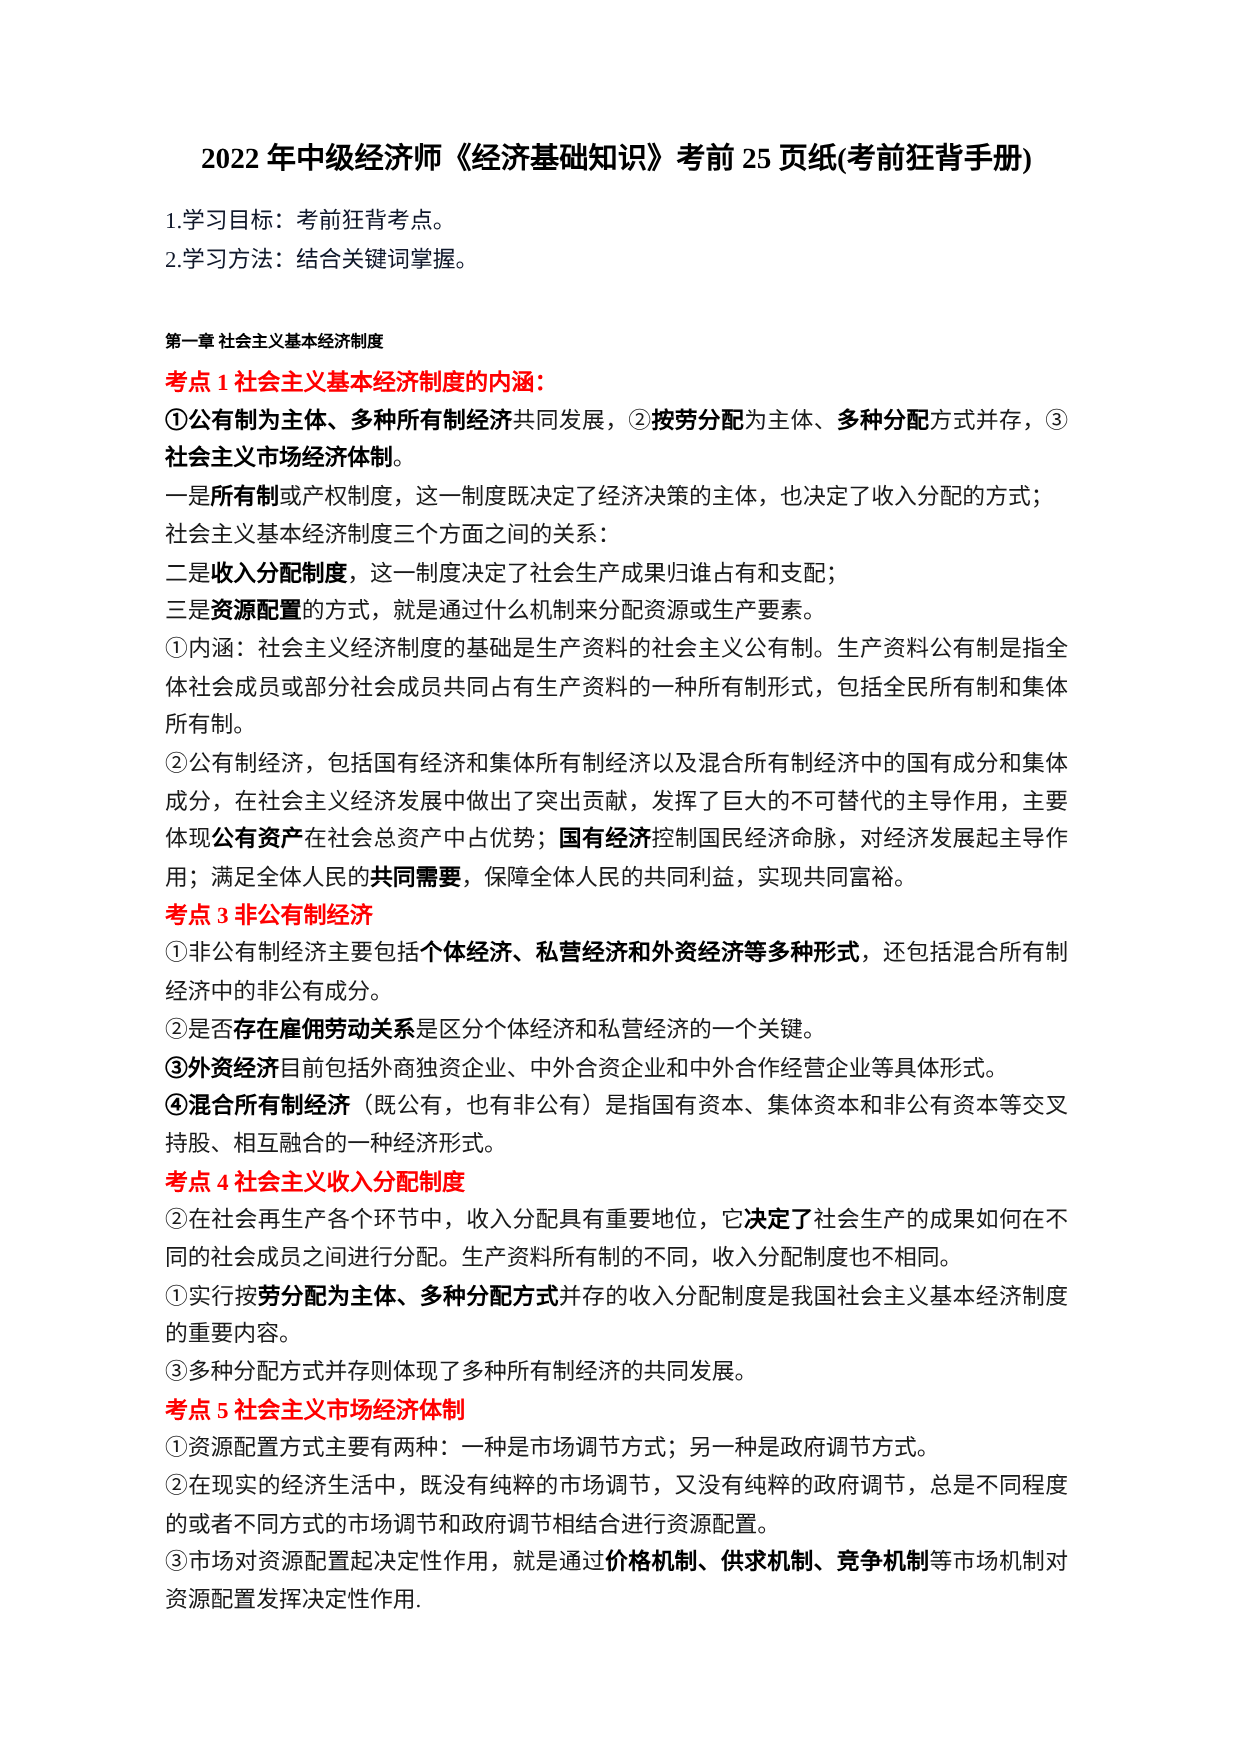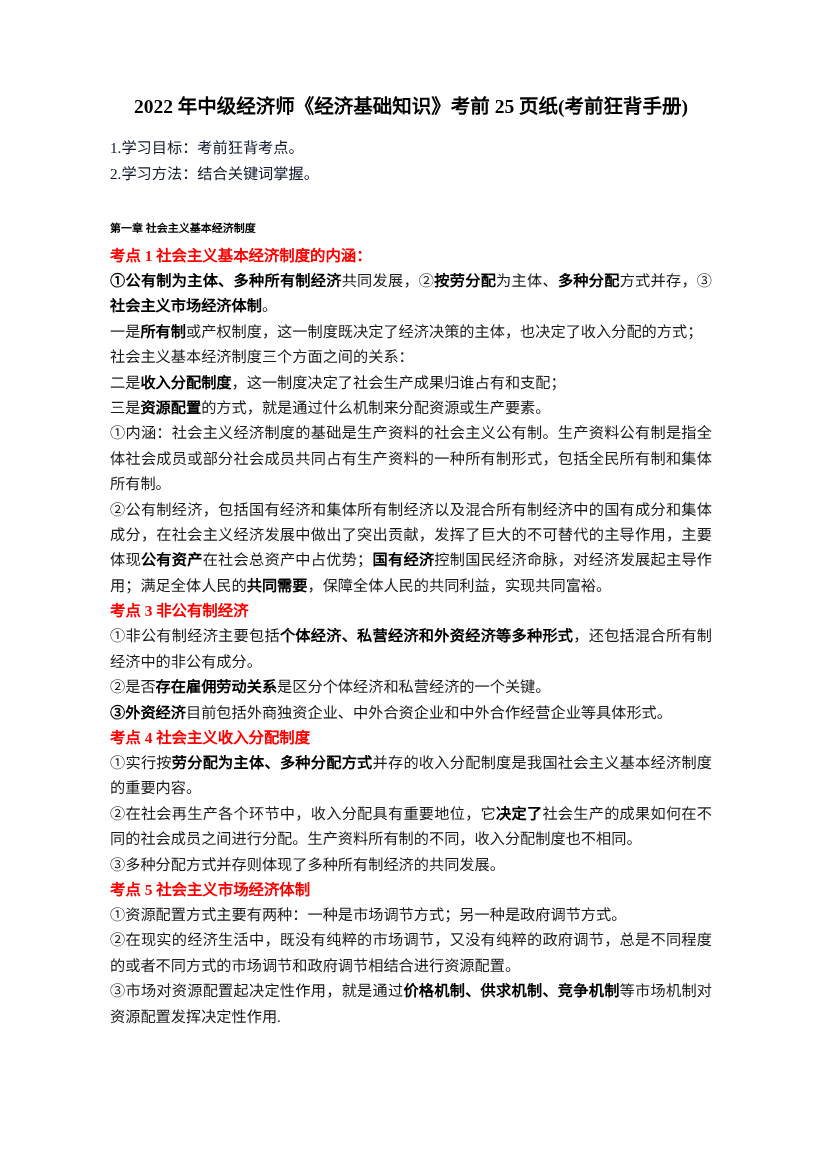--- a/index.html
+++ b/index.html
@@ -115,25 +115,26 @@
         </div>
         <div class="section">
           <p class="para"><span>①内涵：社会主义经济制度的基础是生产资料的社会主义公有制。生产资料公有制是指全体社会成员或部分社会成员共同占有生产资料的一种所有制形式，包括全民所有制和集体所有制。</span></p>
           <p class="para"><span>②公有制经济，包括国有经济和集体所有制经济以及混合所有制经济中的国有成分和集体成分，在社会主义经济发展中做出了突出贡献，发挥了巨大的不可替代的主导作用，主要体现</span><b>公有资产</b><span>在社会总资产中占优势；</span><b>国有经济</b><span>控制国民经济命脉，对经济发展起主导作用；满足全体人民的</span><b>共同需要</b><span>，保障全体人民的共同利益，实现共同富裕。</span></p>
         </div>
         <div class="section">
           <div class="kd-heading">考点 3  非公有制经济</div>
           <p class="para"><span>①非公有制经济主要包括</span><b>个体经济、私营经济和外资经济等多种形式</b><span>，还包括混合所有制经济中的非公有成分。</span></p>
           <p class="para"><span>②是否</span><b>存在雇佣劳动关系</b><span>是区分个体经济和私营经济的一个关键。</span></p>
           <p class="para"><b>③外资经济</b><span>目前包括外商独资企业、中外合资企业和中外合作经营企业等具体形式。</span></p>
+          <p class="para"><b>④混合所有制经济</b><span>（既公有，也有非公有）是指国有资本、集体资本和非公有资本等交叉持股、相互融合的一种经济形式。</span></p>
         </div>
         <div class="section">
           <div class="kd-heading">考点 4  社会主义收入分配制度</div>
+          <p class="para"><span>②在社会再生产各个环节中，收入分配具有重要地位，它</span><b>决定了</b><span>社会生产的成果如何在不同的社会成员之间进行分配。生产资料所有制的不同，收入分配制度也不相同。</span></p>
           <p class="para"><span>①实行按</span><b>劳分配为主体、多种分配方式</b><span>并存的收入分配制度是我国社会主义基本经济制度的重要内容。</span></p>
-          <p class="para"><span>②在社会再生产各个环节中，收入分配具有重要地位，它</span><b>决定了</b><span>社会生产的成果如何在不同的社会成员之间进行分配。生产资料所有制的不同，收入分配制度也不相同。</span></p>
           <p class="para"><span>③多种分配方式并存则体现了多种所有制经济的共同发展。</span></p>
         </div>
         <div class="section">
           <div class="kd-heading">考点 5  社会主义市场经济体制</div>
           <p class="para"><span>①资源配置方式主要有两种：一种是市场调节方式；另一种是政府调节方式。</span></p>
           <p class="para"><span>②在现实的经济生活中，既没有纯粹的市场调节，又没有纯粹的政府调节，总是不同程度的或者不同方式的市场调节和政府调节相结合进行资源配置。</span></p>
           <p class="para"><span>③市场对资源配置起决定性作用，就是通过</span><b>价格机制、供求机制、竞争机制</b><span>等市场机制对资源配置发挥决定性作用.</span></p>
         </div>
       </div>
 

